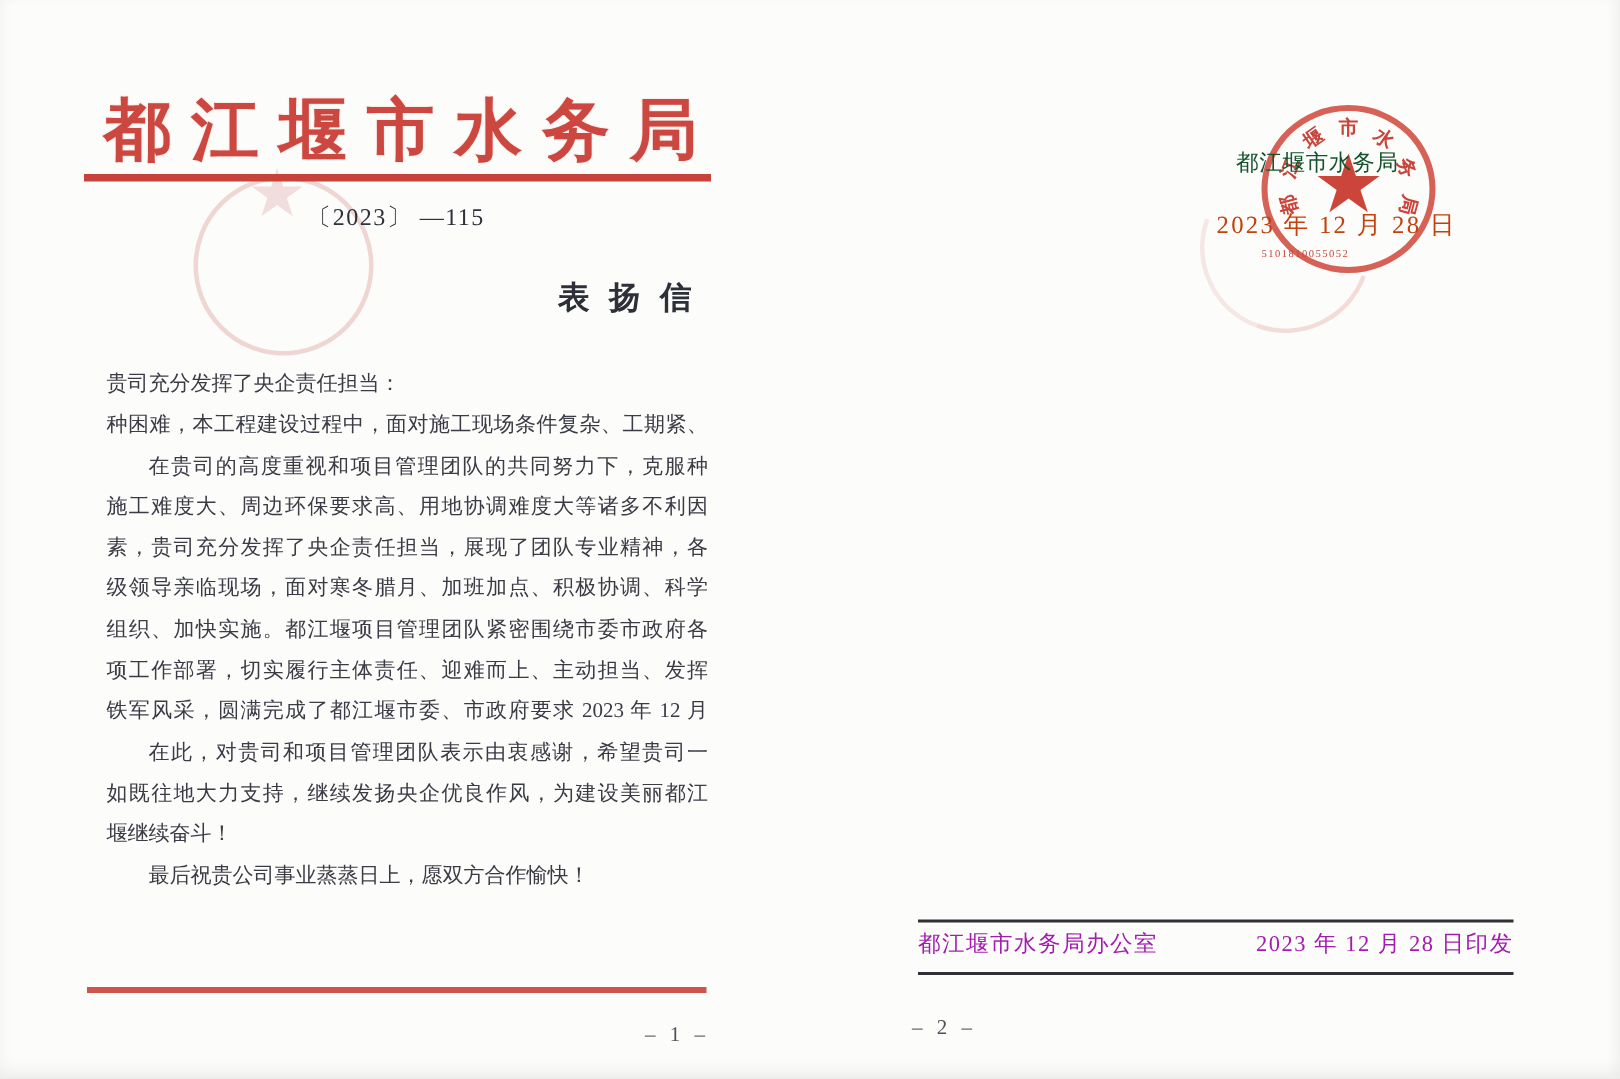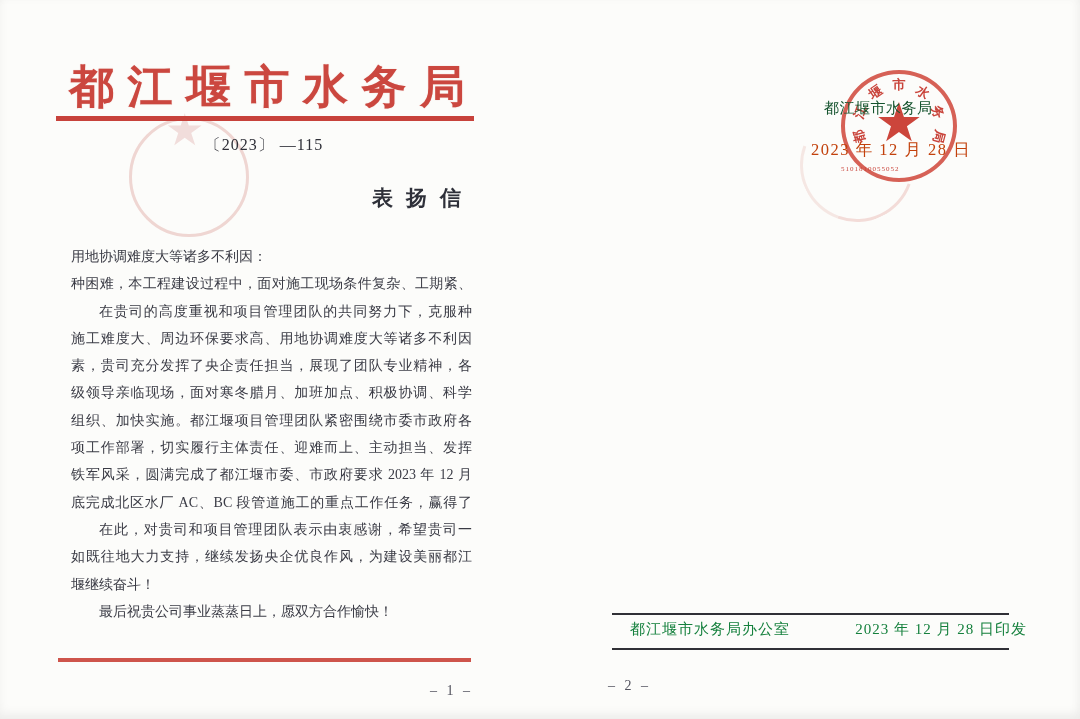--- a/index.html
+++ b/index.html
@@ -74,21 +74,21 @@
     transform:rotate(-25deg);
   }
   .signer{ left:824px; top:99px; font-size:15px; color:#14532d; letter-spacing:0.5px; }
   .sign-date{ left:811px; top:139px; font-size:16.5px; color:#c2410c; letter-spacing:1.5px; }
 
   .footer-line{ left:612px; width:397px; height:2px; background:#303036; }
   .fl-top{ top:613px; }
   .fl-bottom{ top:648px; }
   .footer-row{
     left:612px; top:620px; width:397px; display:flex; justify-content:space-between;
-    font-size:15px; color:#15803d; letter-spacing:1px;margin-left:18px;
+    font-size:15px; color:#a21caf; letter-spacing:1px;
   }
 </style>
 </head>
 <body>
 
 <div class="canvas">
 
   <div class="abs ghost-ring"></div>
   <div class="abs ghost-star">★</div>
 
@@ -99,30 +99,29 @@
       <span>市</span>
       <span>水</span>
       <span>务</span>
       <span>局</span>
     </div>
   <div class="abs head-rule"></div>
   <div class="abs doc-number">〔2023〕 —115</div>
   <div class="abs letter-title">表扬信</div>
 
   <div class="abs body-block">
-      <div class="bl end">用地协调难度大等诸多不利因：</div>
+      <div class="bl end">贵司充分发挥了央企责任担当：</div>
       <div class="bl full">种困难，本工程建设过程中，面对施工现场条件复杂、工期紧、</div>
       <div class="bl full ind">在贵司的高度重视和项目管理团队的共同努力下，克服种</div>
       <div class="bl full">施工难度大、周边环保要求高、用地协调难度大等诸多不利因</div>
       <div class="bl full">素，贵司充分发挥了央企责任担当，展现了团队专业精神，各</div>
       <div class="bl full">级领导亲临现场，面对寒冬腊月、加班加点、积极协调、科学</div>
       <div class="bl full">组织、加快实施。都江堰项目管理团队紧密围绕市委市政府各</div>
       <div class="bl full">项工作部署，切实履行主体责任、迎难而上、主动担当、发挥</div>
       <div class="bl full">铁军风采，圆满完成了都江堰市委、市政府要求 2023 年 12 月</div>
-      <div class="bl full">底完成北区水厂 AC、BC 段管道施工的重点工作任务，赢得了</div>
       <div class="bl full ind">在此，对贵司和项目管理团队表示由衷感谢，希望贵司一</div>
       <div class="bl full">如既往地大力支持，继续发扬央企优良作风，为建设美丽都江</div>
       <div class="bl end">堰继续奋斗！</div>
       <div class="bl end ind">最后祝贵公司事业蒸蒸日上，愿双方合作愉快！</div>
     </div>
 
   <div class="abs bottom-rule"></div>
   <div class="abs pagenum pn1">– 1 –</div>
 
   <div class="abs seal-ghost"></div>

